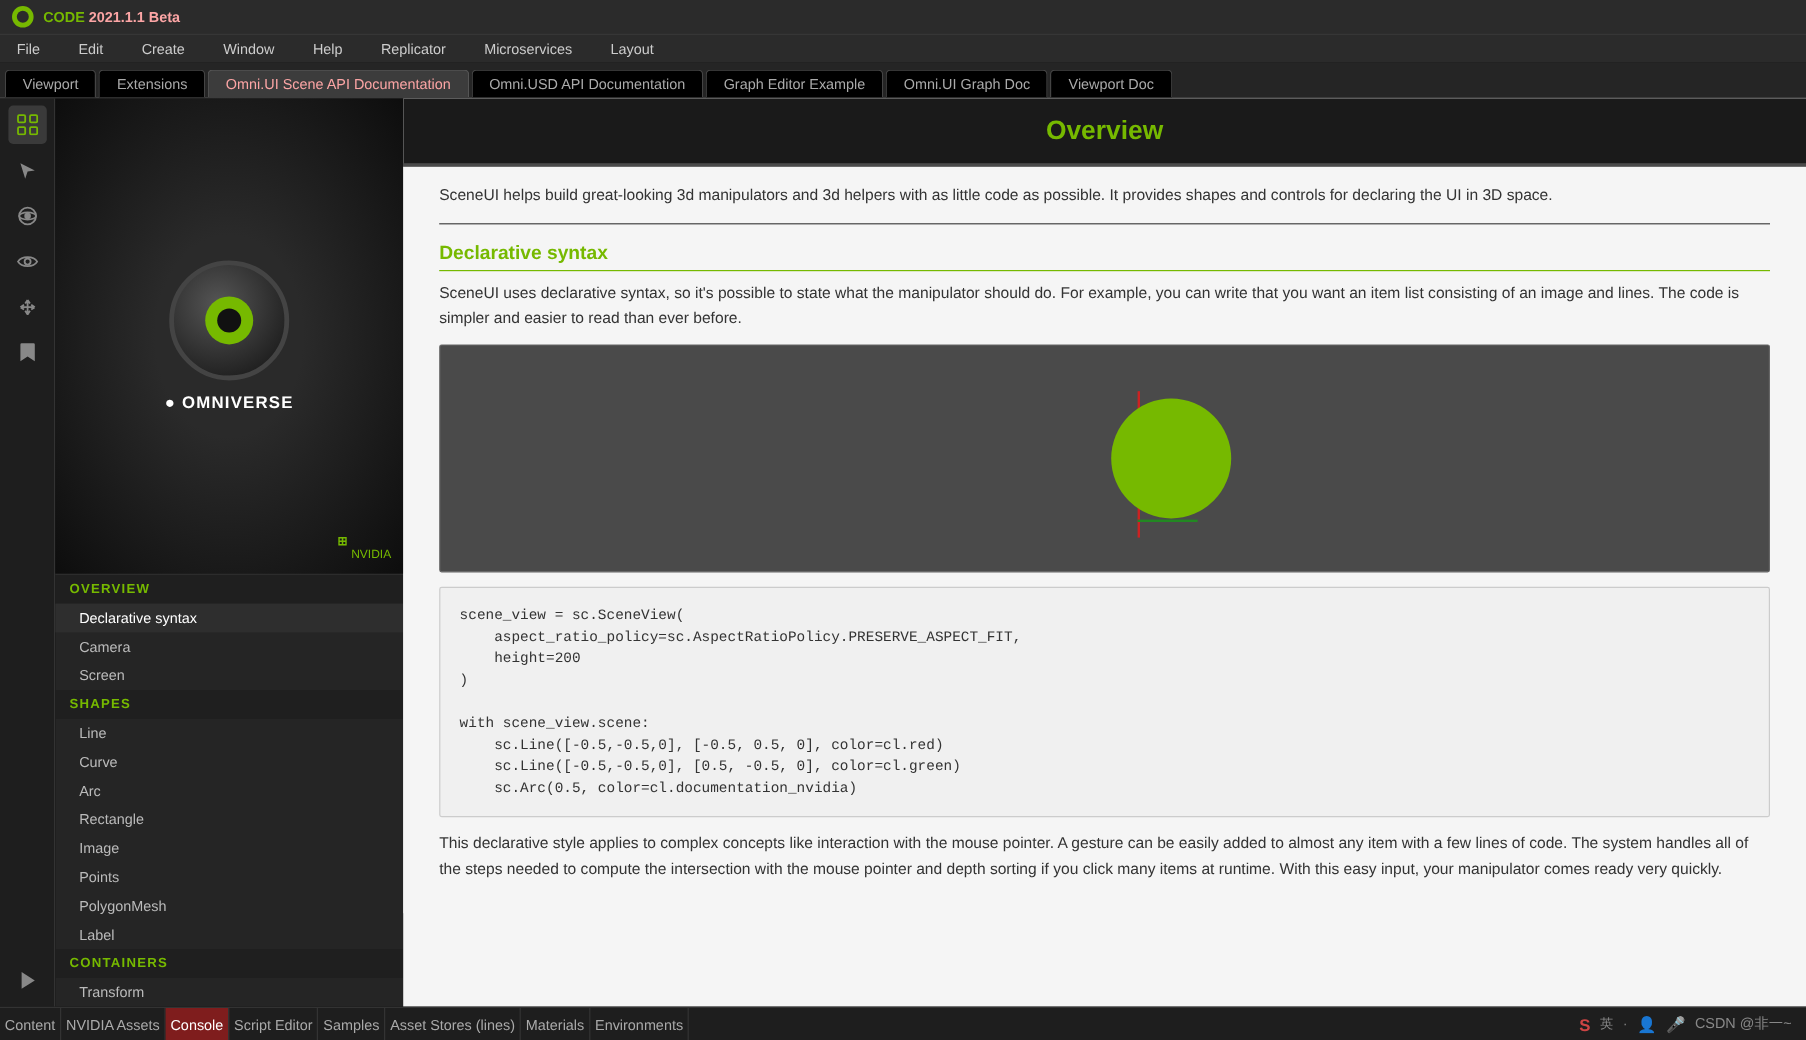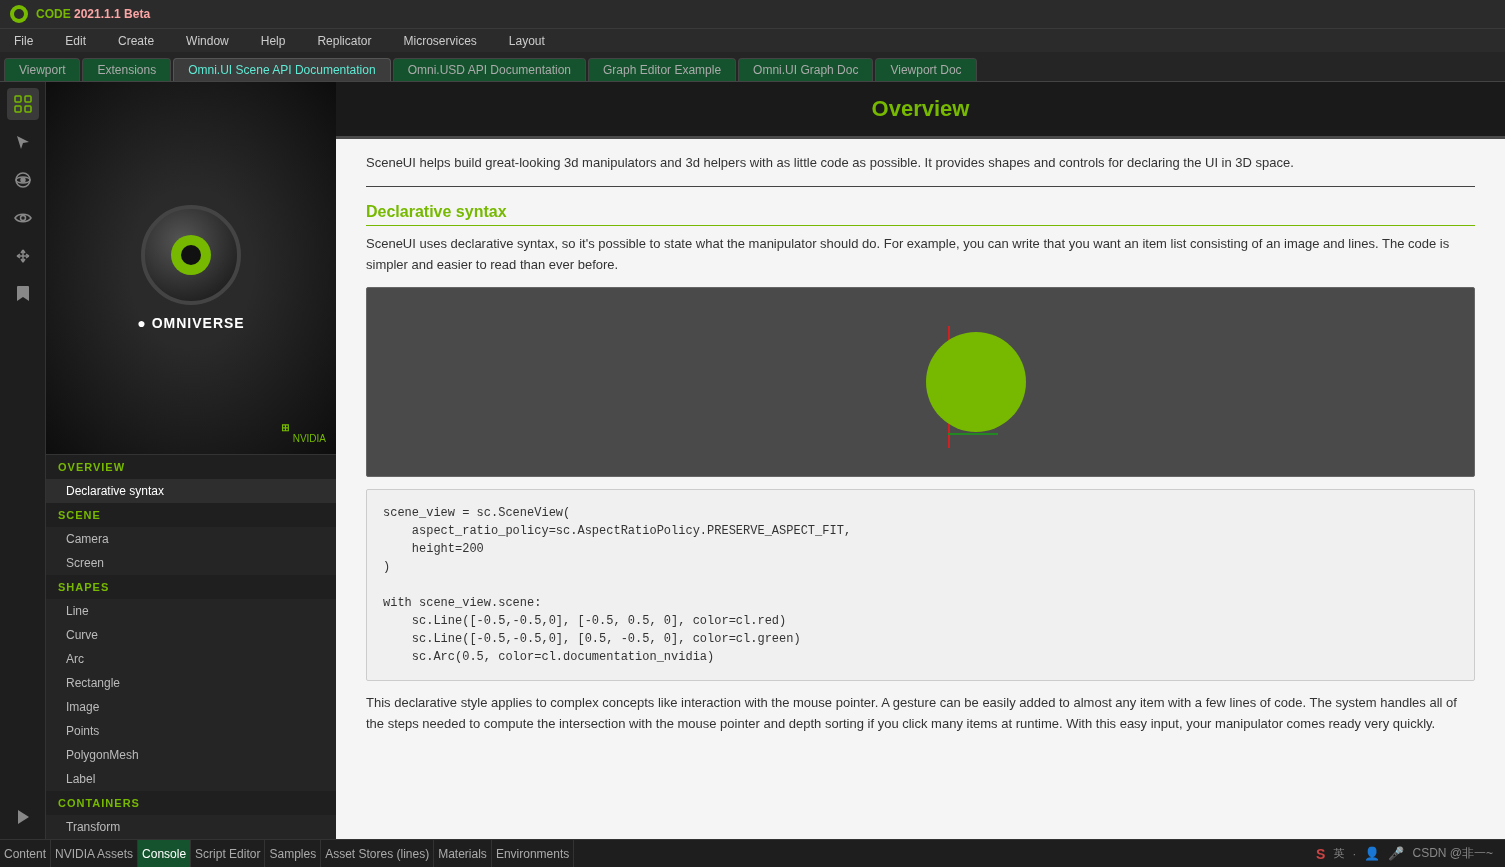--- a/index.html
+++ b/index.html
@@ -11,22 +11,22 @@
     .titlebar-logo-inner { width: 10px; height: 10px; background: #2b2b2b; border-radius: 50%; }
     .titlebar-title { color: #aaaaaa; font-size: 12px; }
     .titlebar-title span { color: #76b900; font-weight: bold; }
 
     
     .menubar { background: #2b2b2b; height: 24px; display: flex; align-items: center; padding: 0 6px; gap: 16px; flex-shrink: 0; border-top: 1px solid #3a3a3a; }
     .menubar-item { color: #cccccc; font-size: 12px; padding: 2px 8px; cursor: pointer; border-radius: 3px; }
 
     
     .tabbar { background: #252525; height: 30px; display: flex; align-items: flex-end; padding: 0 4px; flex-shrink: 0; border-bottom: 1px solid #444; }
-    .tab { padding: 4px 14px; font-size: 12px; cursor: pointer; border-radius: 4px 4px 0 0; color: #aaaaaa; background: #14532d; margin-right: 2px; border: 1px solid #444; border-bottom: none; white-space: nowrap; }
-    .tab.active { background: #3c3c3c; color: #5eead4; border-color: #555; }
+    .tab { padding: 4px 14px; font-size: 12px; cursor: pointer; border-radius: 4px 4px 0 0; color: #aaaaaa; background: #000000; margin-right: 2px; border: 1px solid #444; border-bottom: none; white-space: nowrap; }
+    .tab.active { background: #3c3c3c; color: #fca5a5; border-color: #555; }
 
     
     .main-area { display: flex; flex: 1; overflow: hidden; }
 
     
     .icon-sidebar { background: #1e1e1e; width: 46px; flex-shrink: 0; display: flex; flex-direction: column; align-items: center; padding: 6px 0; gap: 6px; border-right: 1px solid #333; }
     .icon-btn { width: 32px; height: 32px; display: flex; align-items: center; justify-content: center; border-radius: 4px; cursor: pointer; color: #888; font-size: 14px; }
     .icon-btn.active { background: #3a3a3a; color: #76b900; }
 
     
@@ -63,21 +63,21 @@
     .demo-circle { width: 100px; height: 100px; background: #76b900; border-radius: 50%; position: absolute; top: 50%; left: 55%; transform: translate(-50%, -50%); }
     .demo-line-v { position: absolute; left: 52.5%; top: 20%; height: 65%; width: 2px; background: #cc2222; }
     .demo-line-h { position: absolute; left: 52.5%; bottom: 20%; height: 2px; width: 15%; background: #228822; }
 
     
     .code-block { background: #f0f0f0; border: 1px solid #ccc; font-family: 'Courier New', monospace; font-size: 12px; color: #333; padding: 14px 16px; margin: 12px 0; white-space: pre; line-height: 1.5; border-radius: 2px; }
 
     
     .bottombar { background: #1e1e1e; height: 28px; display: flex; align-items: center; flex-shrink: 0; border-top: 1px solid #333; }
     .bottom-tab { padding: 0 4px; height: 100%; display: flex; align-items: center; font-size: 12px; color: #aaaaaa; cursor: pointer; border-right: 1px solid #333; }
-    .bottom-tab.active { background: #14532d; color: #ffffff; }
+    .bottom-tab.active { background: #7f1d1d; color: #ffffff; }
     .bottom-right { margin-left: auto; display: flex; align-items: center; gap: 8px; padding: 0 12px; font-size: 12px; color: #888; }
 
     .divider { width: 100%; height: 1px; background: #444; }
   </style>
 </head>
 <body>
 
 <div class="titlebar">
   <div class="titlebar-logo">
     <div class="titlebar-logo-inner"></div>
@@ -163,21 +163,20 @@
         <div class="omniverse-text">● OMNIVERSE</div>
       </div>
       <div class="nvidia-logo">
         <span style="color:#76b900;font-weight:bold;font-size:10px;">⊞</span>
         <span style="color:#76b900;font-size:10px;margin-top:23px;">NVIDIA</span>
       </div>
     </div>
     <div class="nav-panel">
       <div class="nav-section-header">OVERVIEW</div>
       <div class="nav-item active">Declarative syntax</div>
-      <div class="nav-section-header">SCENE</div>
       <div class="nav-item">Camera</div>
       <div class="nav-item">Screen</div>
       <div class="nav-section-header">SHAPES</div>
       <div class="nav-item">Line</div>
       <div class="nav-item">Curve</div>
       <div class="nav-item">Arc</div>
       <div class="nav-item">Rectangle</div>
       <div class="nav-item">Image</div>
       <div class="nav-item">Points</div>
       <div class="nav-item">PolygonMesh</div>

